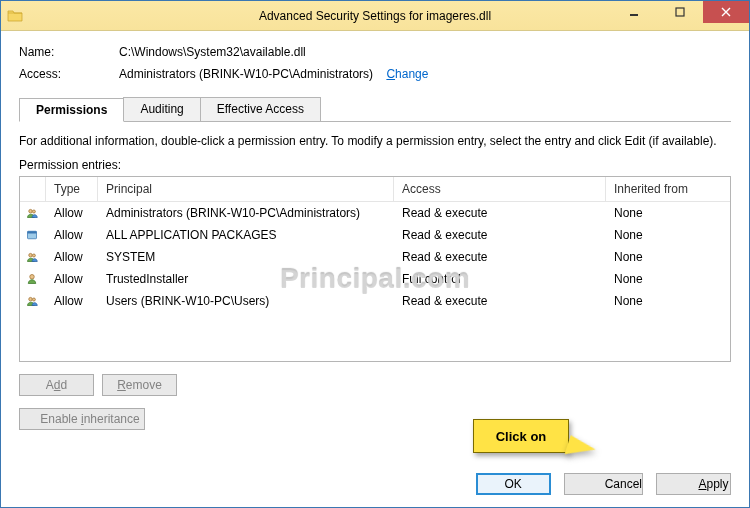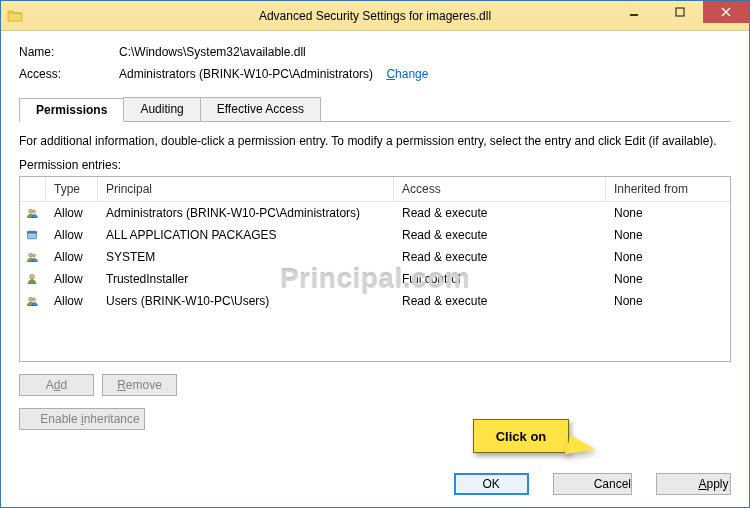--- a/index.html
+++ b/index.html
@@ -151,21 +151,21 @@
     border:2px solid #2a8dd4;
     padding:2px 0;
     color:#000;
     background:#eaf3fb;
   }
   .btn-row { display:flex; gap:8px; margin-top:12px; }
   .btn-wide { min-width:126px; text-align:center; padding-left:16px; }
   .footer {
     display:flex;
     justify-content:flex-end;
-    gap:24px;
+    gap:13px;
     margin-top:auto;
     padding-top:10px;
     align-items:flex-end;
   }
   u { text-decoration: underline; }
   
   .callout {
     position:absolute;
     left:472px;
     top:388px;

